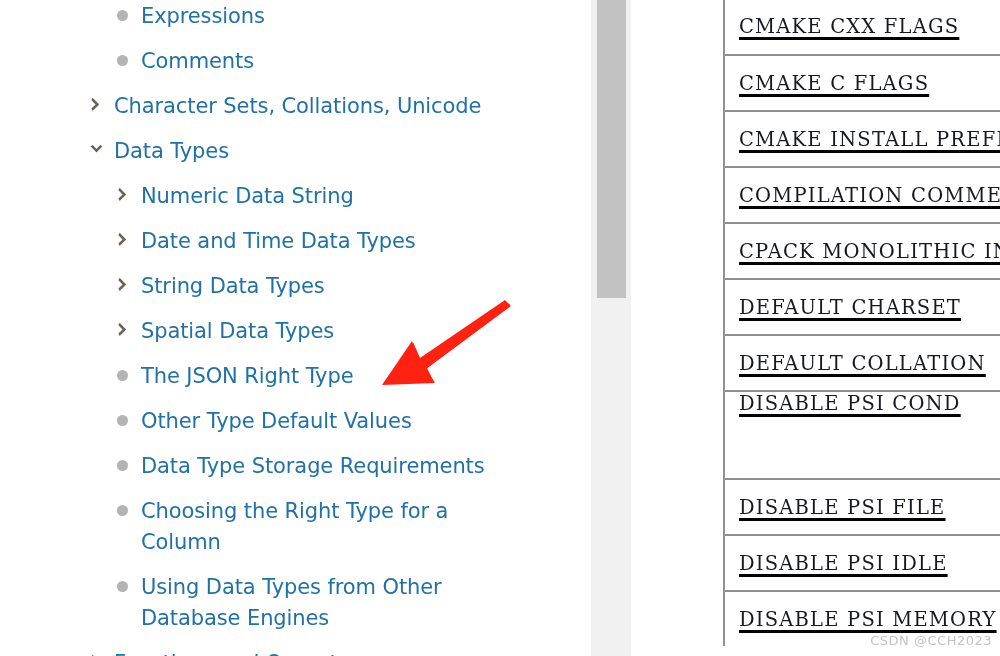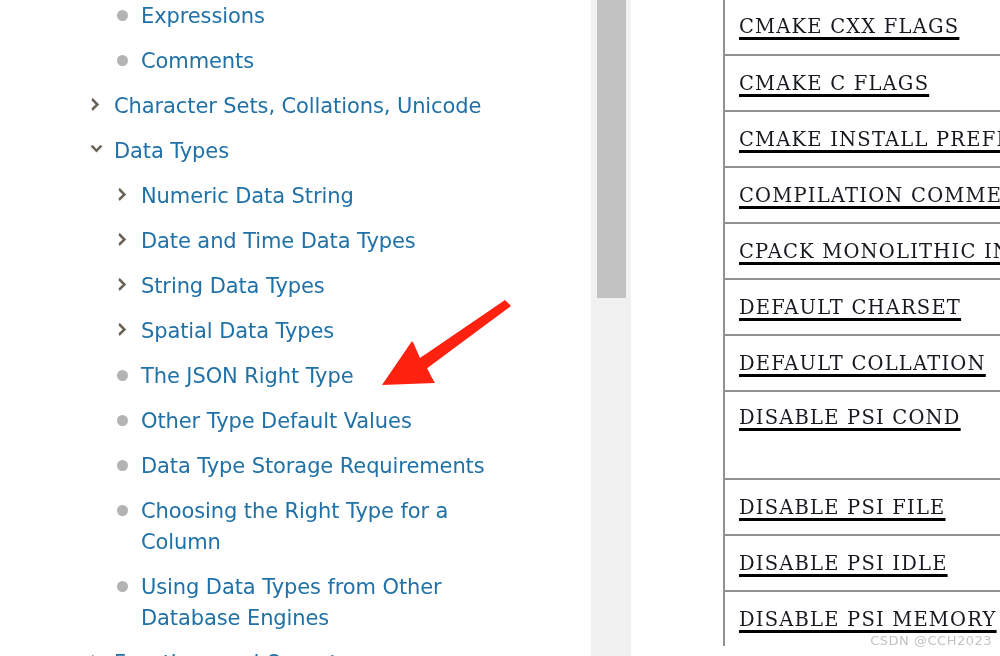--- a/index.html
+++ b/index.html
@@ -134,21 +134,21 @@
     font-size: 19.5px;
     letter-spacing: 1.2px;
     color: #16191f;
     text-decoration: underline;
     text-decoration-thickness: 2.5px;
     text-underline-offset: 4px;
     text-decoration-color: #000000;
     white-space: nowrap;
     padding-left: 14px;
   }
-  .flag-row.tall .flag-name { padding-top: 14px; }
+  .flag-row.tall .flag-name { }
 
   
   #annotation-arrow {
     position: absolute;
     left: 372px;
     top: 292px;
     width: 145px;
     height: 100px;
     pointer-events: none;
   }

